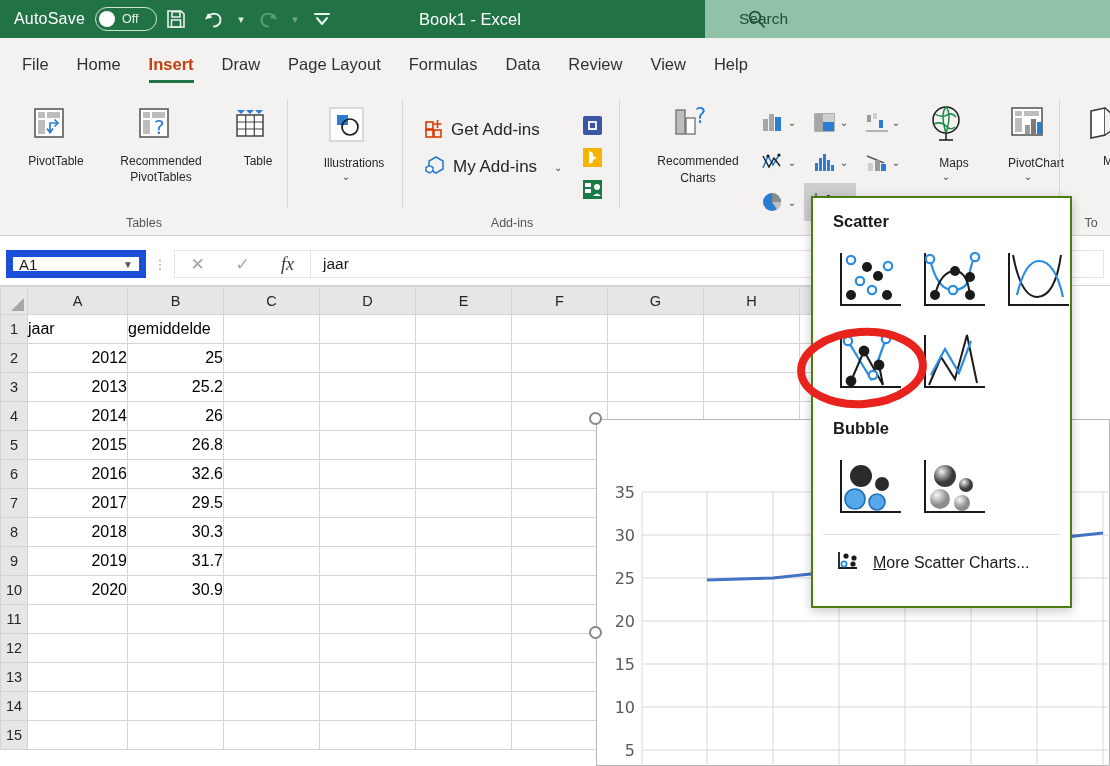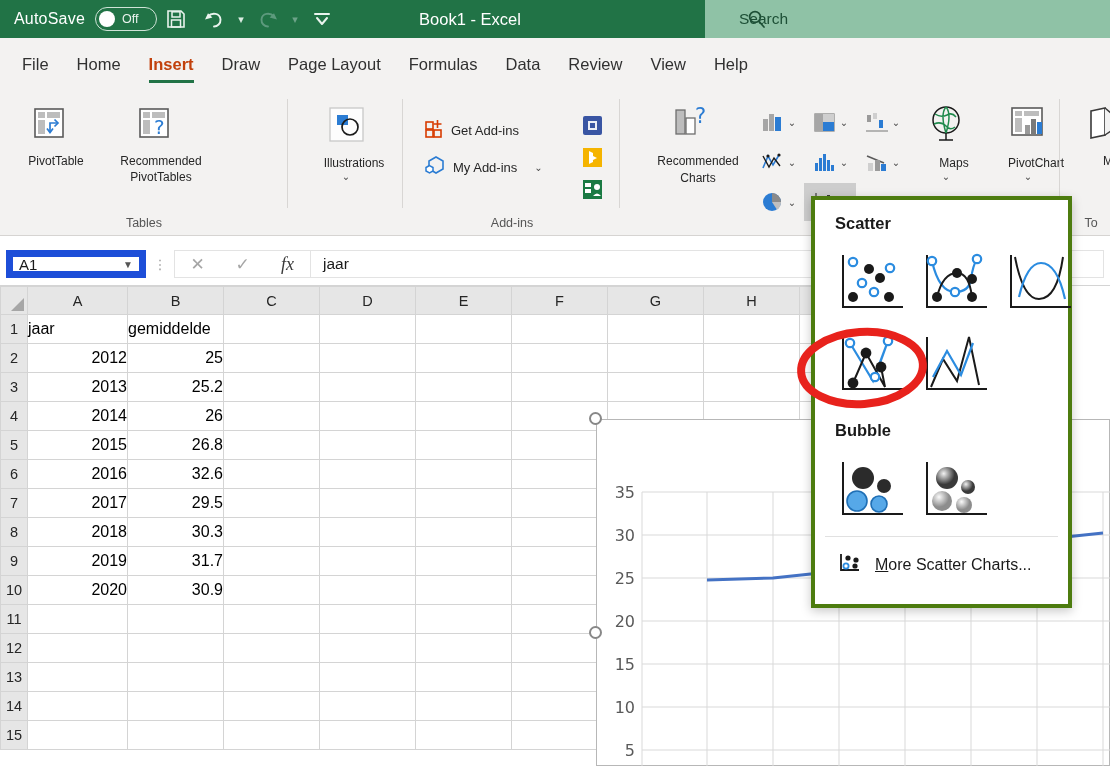--- a/index.html
+++ b/index.html
@@ -66,21 +66,21 @@
     position: absolute; bottom: 6px; left: 0; right: 0; text-align: center;
     font-size: 12.5px; color: #555; 
   }
   .bigbtn {
     position: absolute; display: flex; flex-direction: column; align-items: center;
     width: 92px; text-align: center;
   }
   .bigbtn .lbl { font-size: 12px; color: #262626; line-height: 16px; margin-top: 4px; margin-left: 16px; }
   .chev-s { font-size: 10px; color: #4a4a4a; line-height: 11px; }
   .smallbtn { position: absolute; display: flex; align-items: center; gap: 5px; }
-  .smallbtn .lbl { font-size: 13px; color: #262626; }
+  .smallbtn .lbl { font-size: 17px; color: #262626; }
 
   
   .chartbtn {
     position: absolute; width: 52px; height: 38px; display: flex;
     align-items: center; justify-content: center; gap: 2px;
   }
   .chartbtn.active { background: #cdcdcd; }
   .chartbtn .cv { display: flex; align-items: center; justify-content: center; }
 
   
@@ -129,21 +129,21 @@
   .chartobj { position: absolute; left: 596px; top: 419px; width: 514px; height: 347px; pointer-events: none; }
   .chart-frame { position:absolute; left:0; top:0; width:100%; height:100%; background:#fff; border:1px solid #b7b7b7; }
   .handle {
     position: absolute; width: 13px; height: 13px; border-radius: 50%;
     background: #fff; border: 2.5px solid #888; z-index: 6;
   }
 
   
   .gallery {
     position: absolute; left: 811px; top: 196px; width: 261px; height: 412px;
-    background: #fff; border: 4px solid #4d7c0f; box-shadow: 0 3px 10px rgba(0,0,0,.22);
+    background: #fff; border: 2px solid #4d7c0f; box-shadow: 0 3px 10px rgba(0,0,0,.22);
     z-index: 20;
   }
   .gal-title { font-size: 16.5px; font-weight: bold; color: #1a1a1a; padding: 14px 0 10px 20px; }
   .gal-row { display: flex; padding-left: 18px; gap: 6px; }
   .gal-item { width: 84px; height: 78px; display:flex; align-items:center; justify-content:center; }
   .gal-sep { height: 1px; background: #e1e1e1; margin: 8px 10px 0 10px; }
   .gal-more { display: flex; align-items: center; gap: 12px; padding: 14px 0 0 22px; }
   .gal-more .ml { font-size: 16px; color: #1a1a1a; }
   .gal-more .ml u { text-decoration: underline; }
 
@@ -235,20 +235,30 @@
         <span>
           <svg width="42" height="42" viewBox="0 0 42 42">
               <rect x="8" y="6" width="28" height="28" fill="#fff" stroke="#5a5a5a" stroke-width="1.6"></rect>
               <rect x="11" y="9" width="7" height="6" fill="#bdbdbd"></rect>
               <rect x="20" y="9" width="13" height="6" fill="#bdbdbd"></rect>
               <rect x="11" y="17" width="7" height="14" fill="#bdbdbd"></rect>
               <text x="22" y="31" font-size="20" fill="#2b7cd3" font-family="DejaVu Sans">?</text>
             </svg>
         </span>
         <span class="lbl">Recommended PivotTables</span>
+      </div>
+      <div class="bigbtn" style="left:204px;top:12px;">
+        <span>
+          <svg width="42" height="42" viewBox="0 0 42 42">
+              <path d="M8 7 l4 4 l4 -4z M17 7 l4 4 l4 -4z M26 7 l4 4 l4 -4z" fill="#2b7cd3"></path>
+              <rect x="8" y="12" width="26" height="21" fill="#fff" stroke="#444" stroke-width="1.5"></rect>
+              <path d="M16.7 12v21 M25.3 12v21 M8 19h26 M8 26h26" stroke="#444" stroke-width="1.2"></path>
+            </svg>
+        </span>
+        <span class="lbl">Table</span>
       </div>
       <div class="glabel">Tables</div>
       <div class="gsep"></div>
     </div>
 
     <div class="rgroup" style="left:289px;width:114px;">
       <div class="bigbtn" style="left:11px;top:12px;">
         <span>
           <svg width="44" height="44" viewBox="0 0 44 44">
               <rect x="6" y="5" width="33" height="33" fill="#fdfdfd" stroke="#c8c8c8" stroke-width="1.3"></rect>

